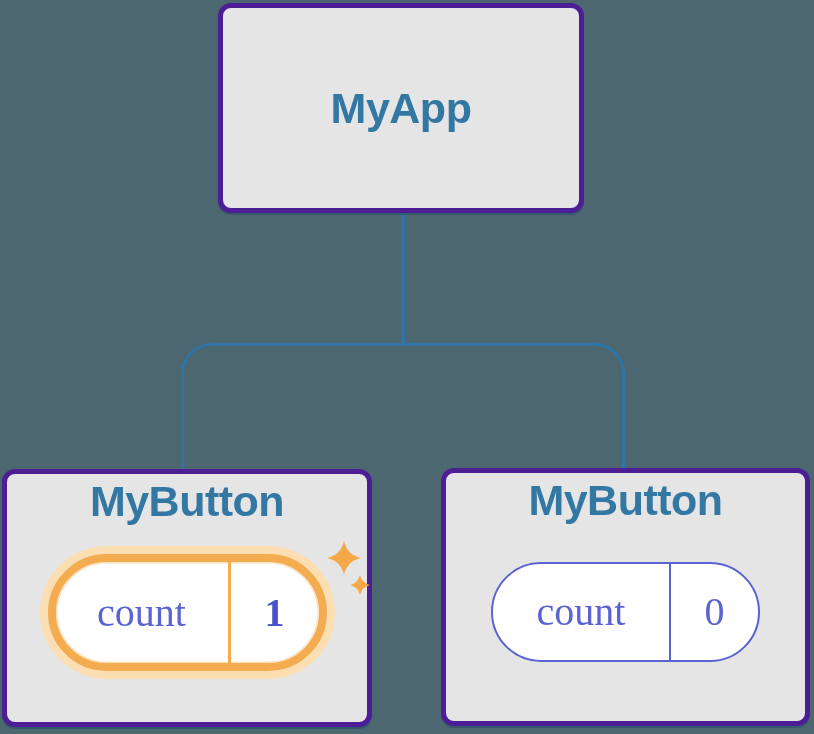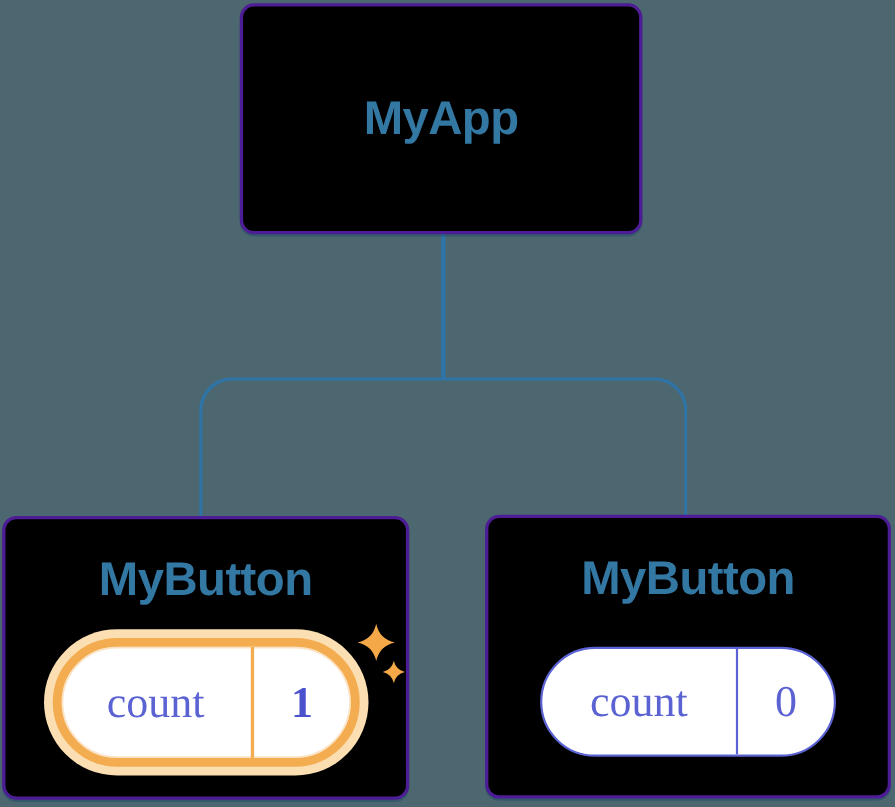--- a/index.html
+++ b/index.html
@@ -7,29 +7,29 @@
     width:814px;height:734px;
     background:#4C6770;
     font-family:"Liberation Sans", sans-serif;
     position:relative;overflow:hidden;
   }
   .stage{position:absolute;inset:0;}
 
   
   .node{
     position:absolute;
-    background:#000000;
-    border:3px solid #4c1d95;
+    background:#e5e5e5;
+    border:5px solid #4c1d95;
     border-radius:13px;
     box-sizing:border-box;
     box-shadow:0 2px 0 rgba(27,70,99,0.45);
   }
   .node-root{left:218px;top:3px;width:366px;height:210px;
     display:flex;align-items:center;justify-content:center;}
-  .node-child{display:flex;flex-direction:column;align-items:center;padding-top:28px;}
+  .node-child{display:flex;flex-direction:column;align-items:center;}
   .node-child-left{left:2px;top:469px;width:370px;height:258px;}
   .node-child-right{left:441px;top:468px;width:369px;height:258px;}
 
   .node-title{
     font-size:43px;line-height:54px;font-weight:700;
     color:#3377A3;letter-spacing:-0.5px;white-space:nowrap;
   }
 
   
   .connector-stem{

